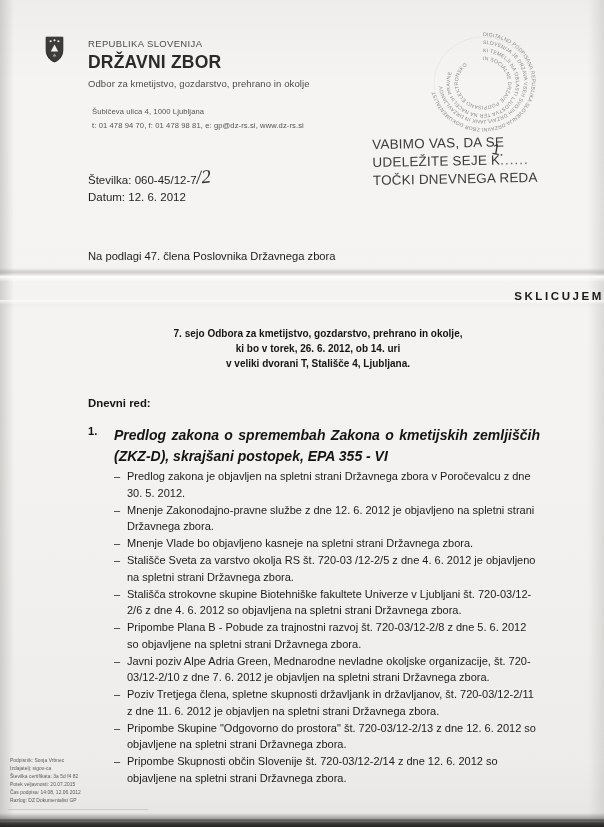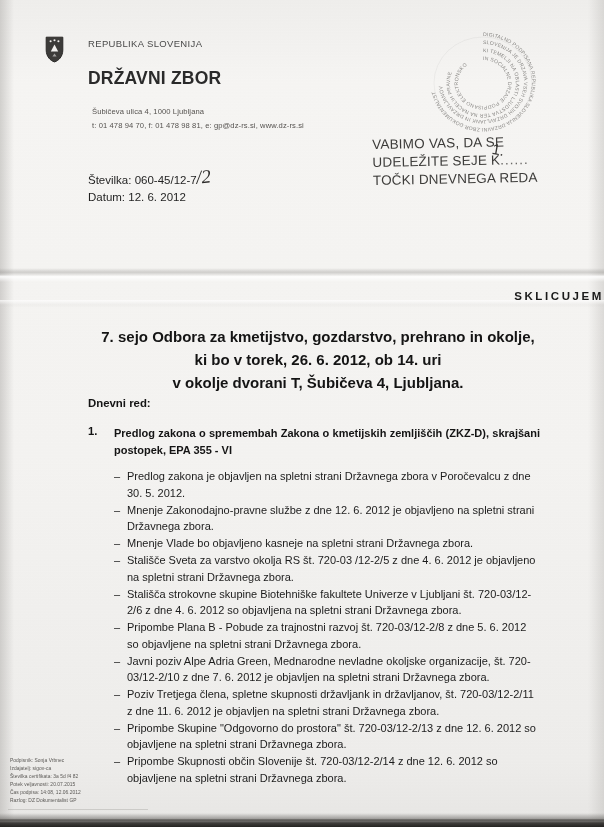--- a/index.html
+++ b/index.html
@@ -85,21 +85,21 @@
     font-size: 9.5px;
     letter-spacing: .35px;
     color: #4a4a4a;
     font-family: "Liberation Sans", sans-serif;
   }
   .lh-title {
     font-size: 17.5px;
     font-weight: bold;
     letter-spacing: .2px;
     color: #2a2a2a;
-    margin-top: 19px;
+    margin-top: 3px;
   }
   .lh-sub {
     font-size: 9.5px;
     color: #4a4a4a;
     margin-top: 5px;
     letter-spacing: .1px;
   }
   .lh-addr {
     position: absolute;
     left: 92px; top: 105px;
@@ -176,21 +176,21 @@
     font-size: 11.5px;
     font-weight: bold;
     letter-spacing: 2.6px;
     color: #1a1a1a;
   }
   .session {
     position: absolute;
     left: 0; right: 0;
     top: 326px;
     text-align: center;
-    font-size: 15px;
+    font-size: 10px;
     font-weight: bold;
     color: #141414;
     line-height: 1.52;
     margin-left: 32px;
   }
   .agenda-label {
     position: absolute;
     left: 88px; top: 397px;
     font-size: 11.4px;
     font-weight: bold;
@@ -203,25 +203,26 @@
   }
   .item-num {
     position: absolute;
     left: 0; top: 0;
     font-size: 11.2px;
     font-weight: bold;
     color: #141414;
   }
   .item-title {
     margin-left: 26px;
-    font-size: 11px;
+    font-size: 14px;
     font-weight: bold;
     color: #141414;
     line-height: 1.5;
     text-align: justify;
+    font-style: italic;
   }
   .bullets {
     position: absolute;
     left: 114px; top: 468px;
     width: 424px;
   }
   .bullet {
     position: relative;
     font-size: 11px;
     color: #1c1c1c;
@@ -266,20 +267,21 @@
       <path d="M10.5 8.5 L14.2 15.5 H6.8 Z" fill="#f2f1ef"></path>
       <path d="M10.5 17.4 L12.6 20.6 H8.4 Z" fill="#f2f1ef" opacity=".55"></path>
       <circle cx="6.6" cy="5.2" r="1.05" fill="#f2f1ef"></circle>
       <circle cx="10.5" cy="4.2" r="1.05" fill="#f2f1ef"></circle>
       <circle cx="14.4" cy="5.2" r="1.05" fill="#f2f1ef"></circle>
     </svg>
 
     <div class="lh-text">
       <div class="lh-rep">REPUBLIKA SLOVENIJA</div>
       <div class="lh-title">DRŽAVNI ZBOR</div>
+      <div class="lh-sub">Odbor za kmetijstvo, gozdarstvo, prehrano in okolje</div>
     </div>
 
     <div class="lh-addr">
       <div>Šubičeva ulica 4, 1000 Ljubljana</div>
       <div>t: 01 478 94 70, f: 01 478 98 81, e: gp@dz-rs.si, www.dz-rs.si</div>
     </div>
   </div>
 
   <svg class="stamp" viewBox="0 0 118 112">
     <defs>
@@ -312,26 +314,27 @@
     <div>
       <span>Datum:</span>
       <span>12. 6. 2012</span>
     </div>
   </div>
   <div class="meta-scribble">/2</div>
 
   <div class="crease"></div>
   <div class="crease2"></div>
 
+  <div class="legal-basis">Na podlagi 47. člena Poslovnika Državnega zbora</div>
   <div class="sklicujem">SKLICUJEM</div>
 
   <div class="session">
     <div>7. sejo Odbora za kmetijstvo, gozdarstvo, prehrano in okolje,</div>
     <div>ki bo v torek, 26. 6. 2012, ob 14. uri</div>
-    <div>v okolje dvorani T, Šubičeva 4, Ljubljana.</div>
+    <div>v veliki dvorani T, Stališče 4, Ljubljana.</div>
   </div>
 
   <div class="agenda-label">Dnevni red:</div>
 
   <div class="item">
     <span class="item-num">1.</span>
     <div class="item-title">Predlog zakona o spremembah Zakona o kmetijskih zemljiščih (ZKZ-D), skrajšani postopek, EPA 355 - VI</div>
   </div>
 
   <div class="bullets">

